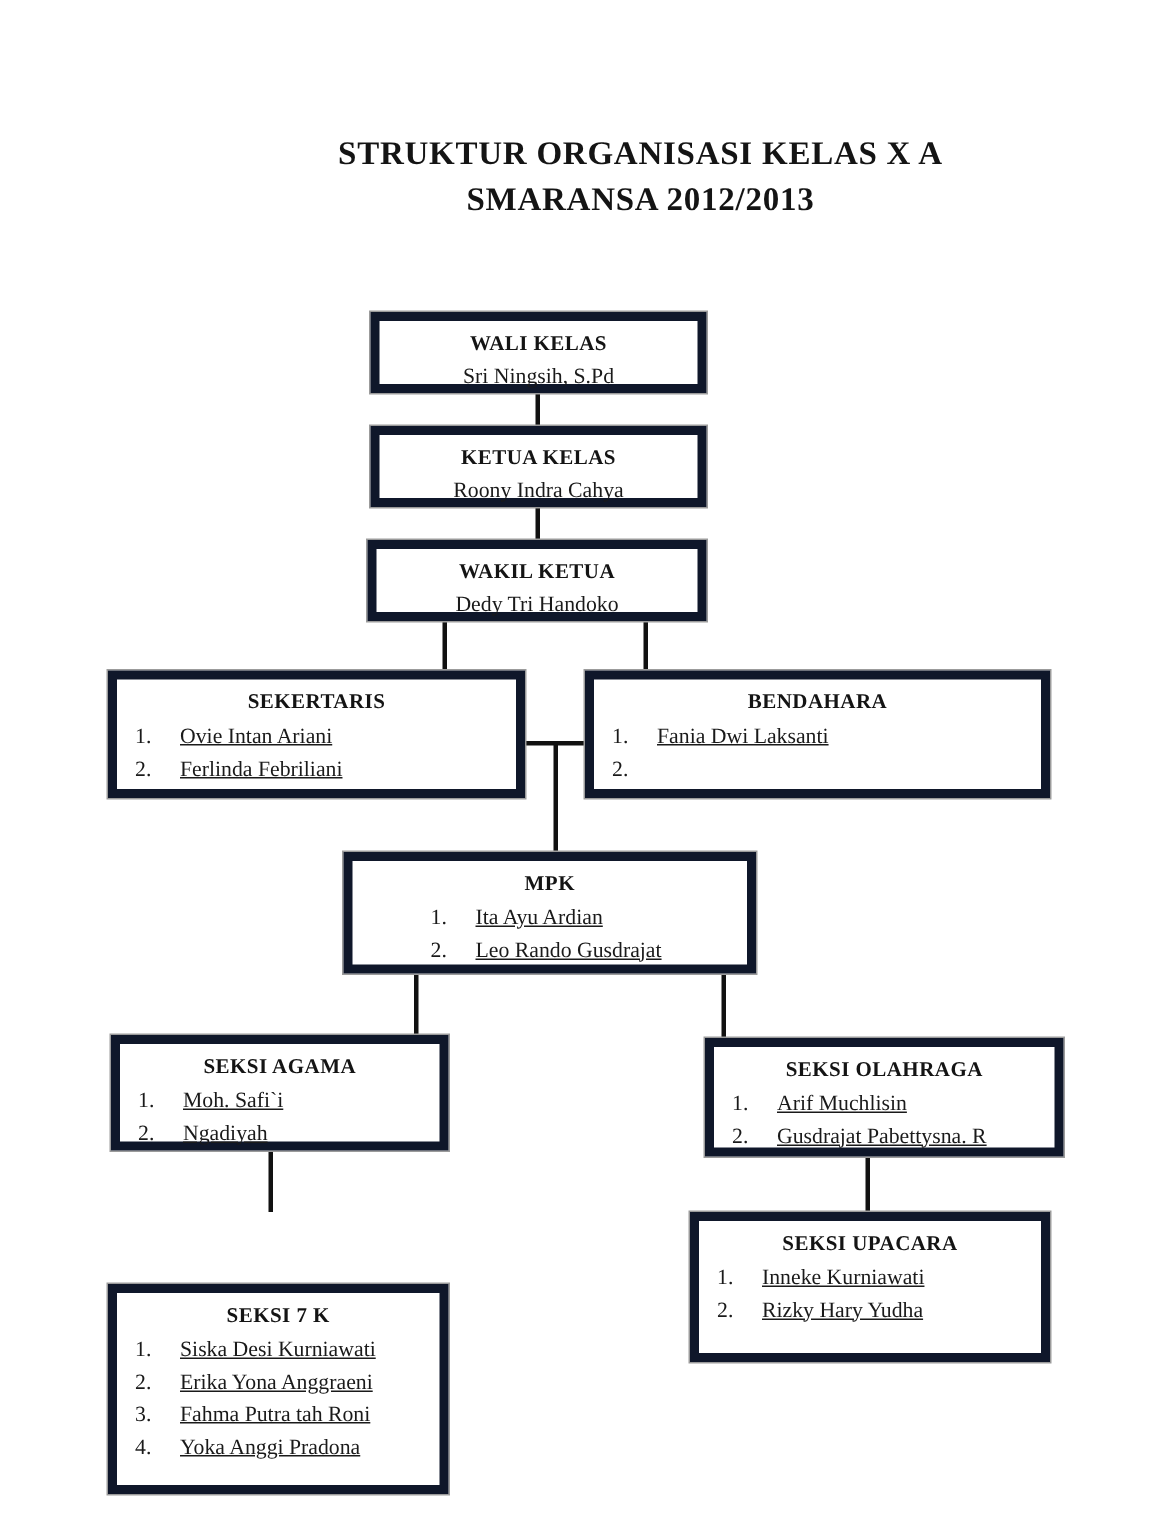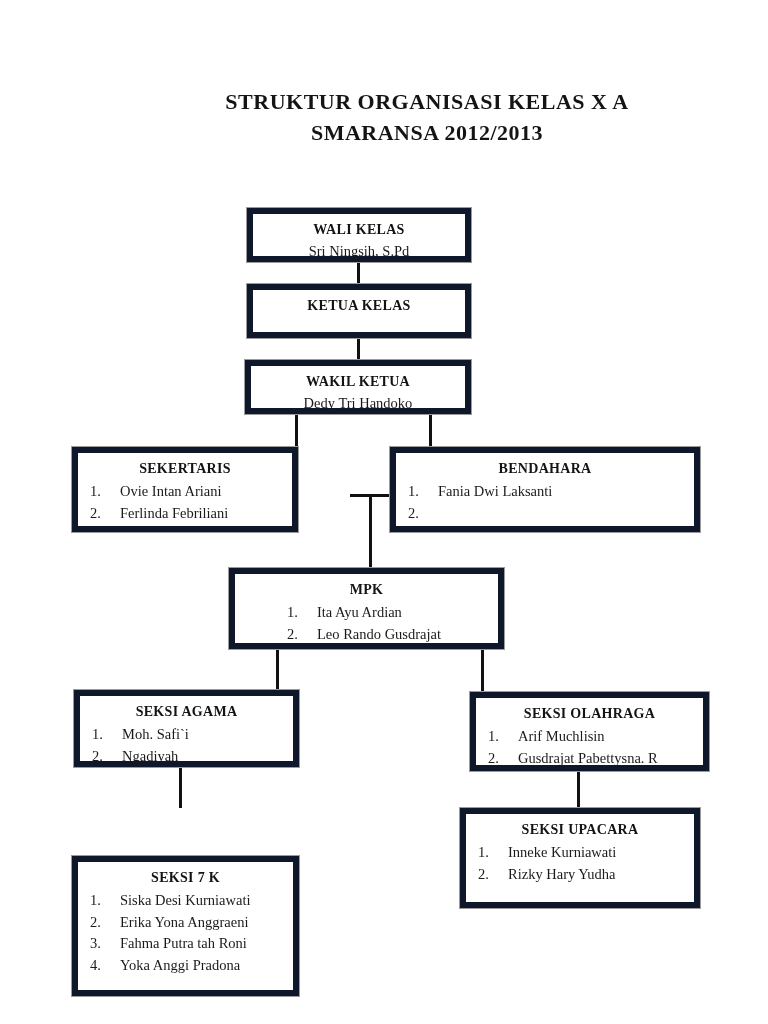--- a/index.html
+++ b/index.html
@@ -19,28 +19,28 @@
   .org-box .box-title{
     text-align:center;font-weight:bold;font-size:14px;letter-spacing:0.3px;
     padding-top:7px;line-height:18px;color:#141414;
   }
   .org-box .box-name{
     text-align:center;font-size:14.5px;line-height:20px;padding-top:2px;
   }
   .members{padding:3px 4px 0 12px;}
   .member-row{display:flex;font-size:14.5px;line-height:21.5px;}
   .member-num{width:30px;flex:0 0 30px;}
-  .member-name{flex:1;}
+  .member-name{flex:1;text-decoration:underline;}
   .members-indented{padding-left:52px;}
 
   
   .b-wali      {left:247px;top:208px;width:224px;height:54px;}
   .b-ketua     {left:247px;top:284px;width:224px;height:54px;}
   .b-wakil     {left:245px;top:360px;width:226px;height:54px;}
-  .b-sekertaris{left:72px; top:447px;width:226px;height:85px;}
+  .b-sekertaris{left:72px; top:447px;width:278px;height:85px;}
   .b-bendahara {left:390px;top:447px;width:310px;height:85px;}
   .b-mpk       {left:229px;top:568px;width:275px;height:81px;}
   .b-agama     {left:74px; top:690px;width:225px;height:77px;}
   .b-olahraga  {left:470px;top:692px;width:239px;height:79px;}
   .b-seksi7k   {left:72px; top:808px;width:227px;height:140px;margin-top:48px;}
   .b-upacara   {left:460px;top:808px;width:240px;height:100px;}
 
   
   .conn{position:absolute;background:#111111;}
   .v{width:3px;}
@@ -77,20 +77,21 @@
   <div class="conn v c8"></div>
   <div class="conn v c9"></div>
 
   <div class="org-box b-wali">
     <div class="box-title">WALI KELAS</div>
     <div class="box-name">Sri Ningsih, S.Pd</div>
   </div>
 
   <div class="org-box b-ketua">
     <div class="box-title">KETUA KELAS</div>
+    <div class="box-name">Roony Indra Cahya</div>
   </div>
 
   <div class="org-box b-wakil">
     <div class="box-title">WAKIL KETUA</div>
     <div class="box-name">Dedy Tri Handoko</div>
   </div>
 
   <div class="org-box b-sekertaris">
     <div class="box-title">SEKERTARIS</div>
     <div class="members">

